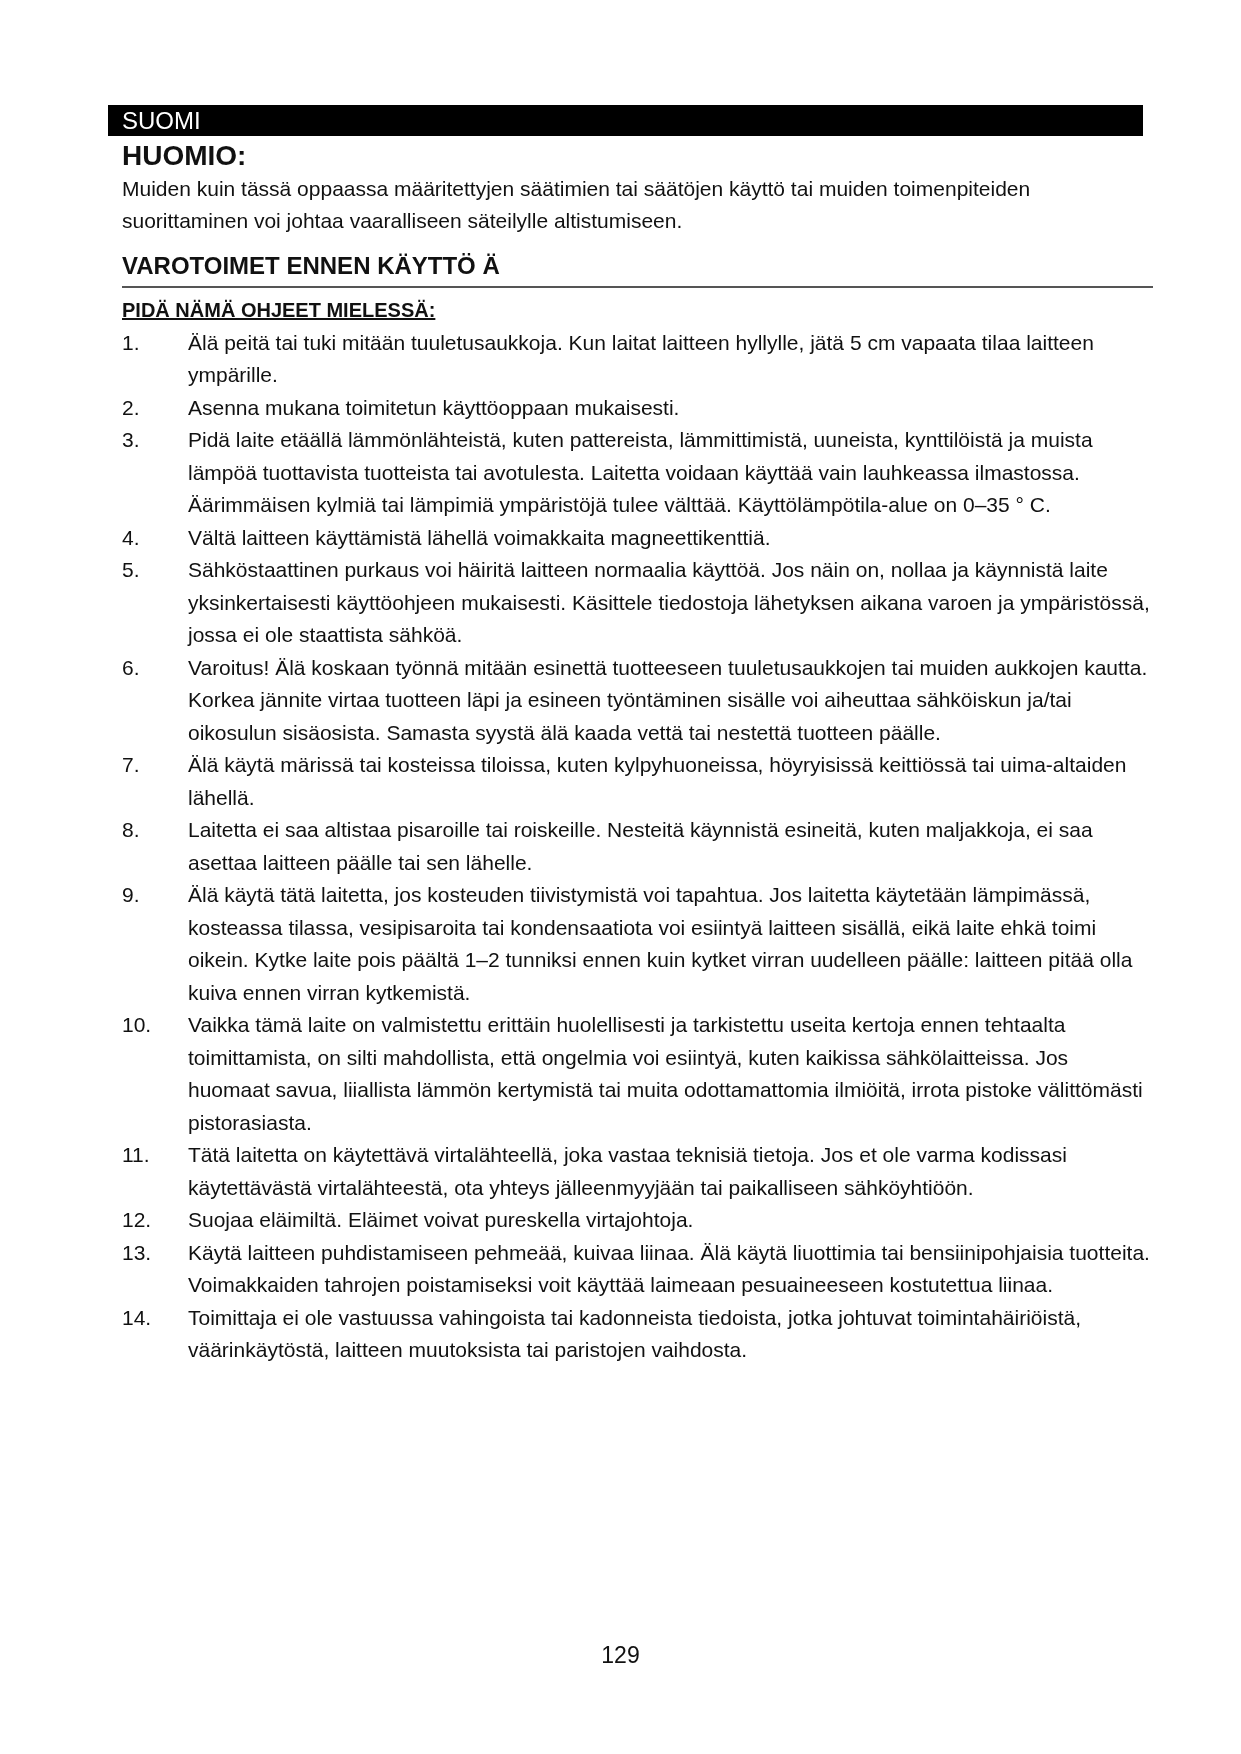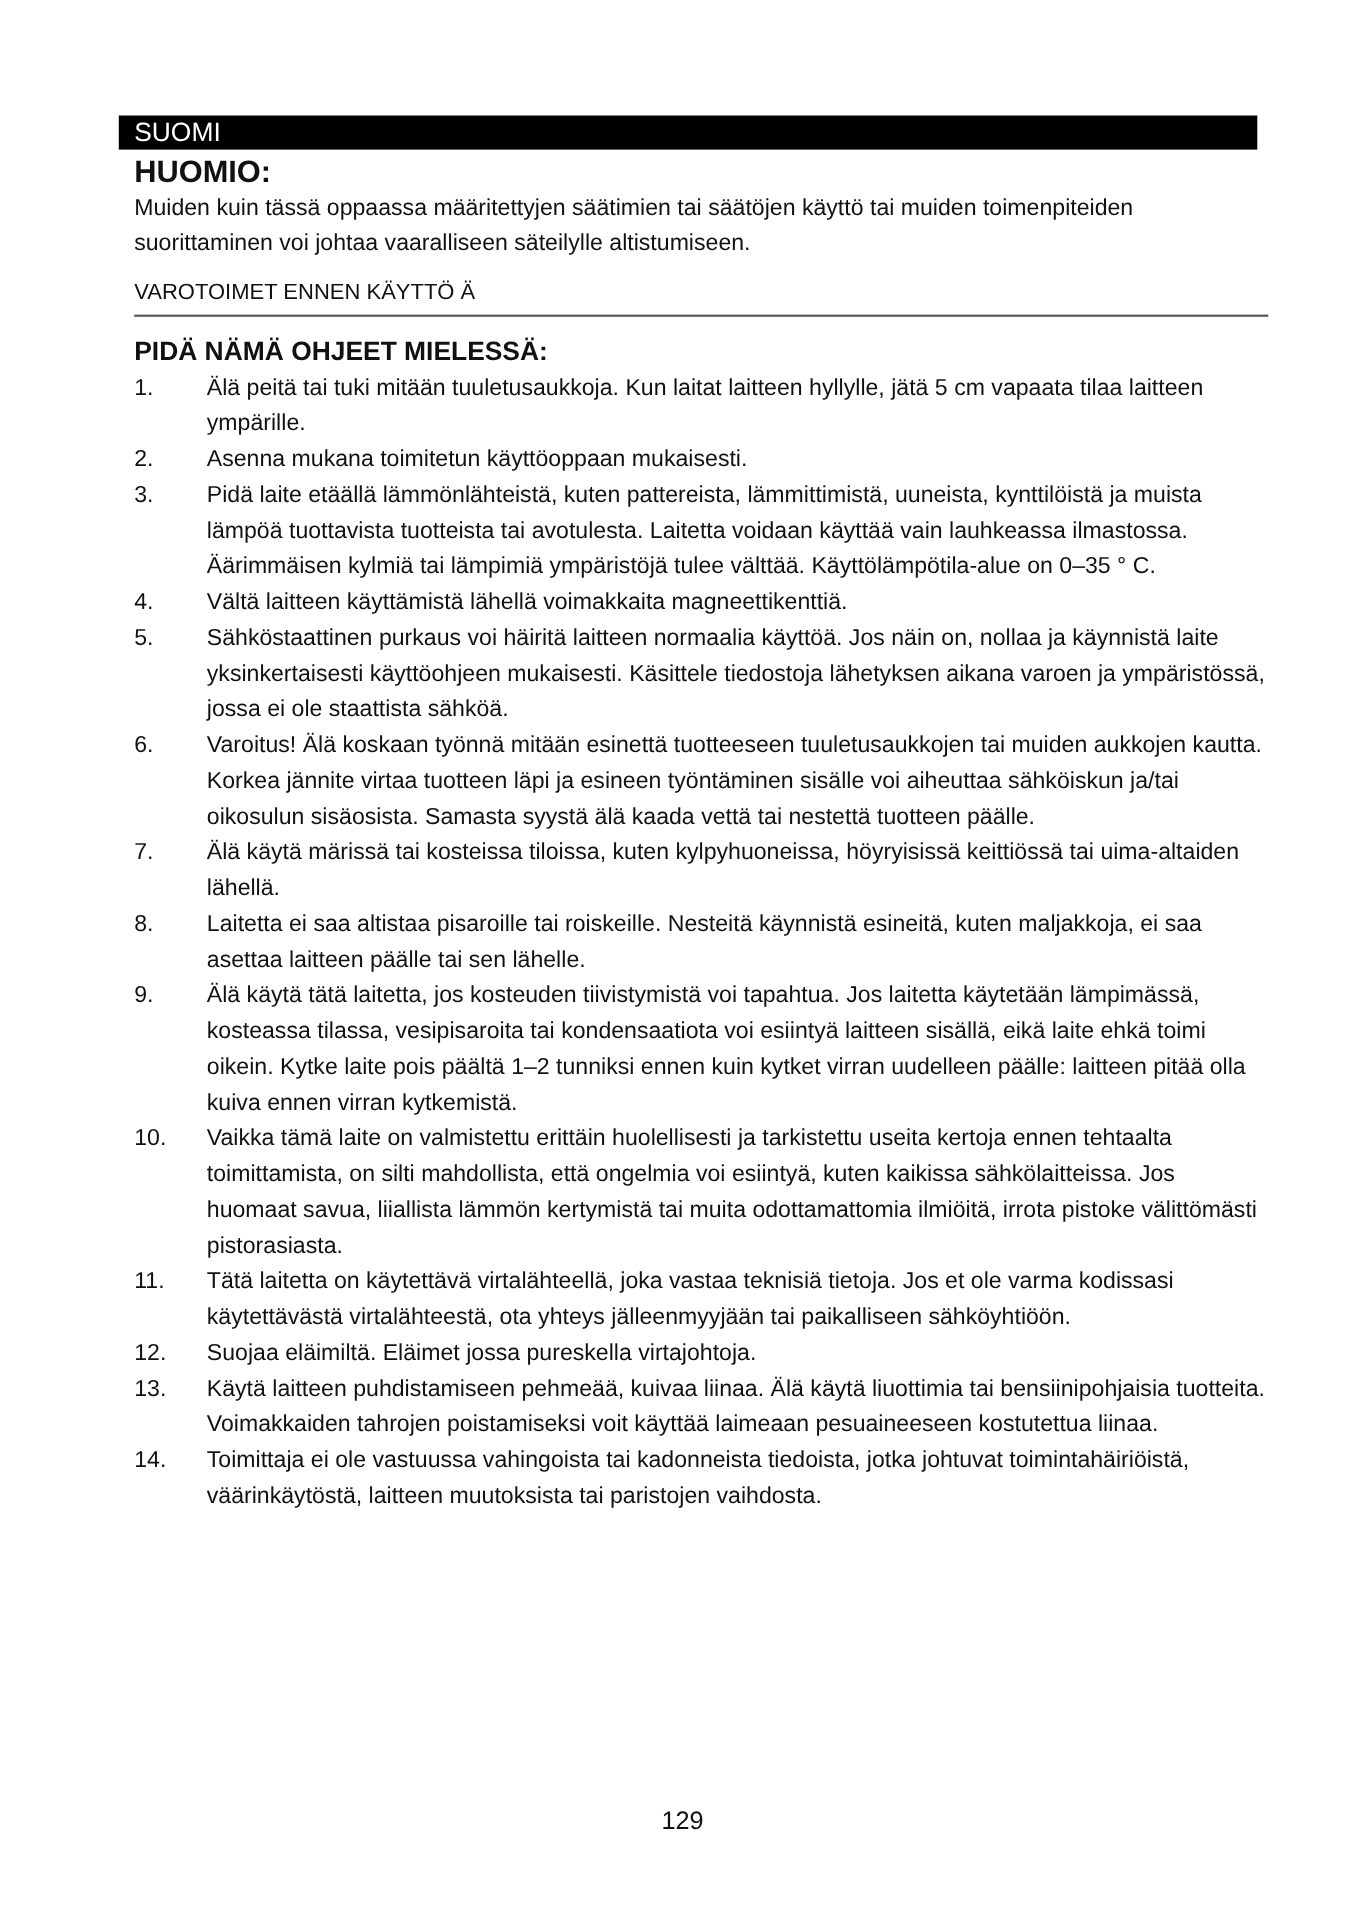--- a/index.html
+++ b/index.html
@@ -6,23 +6,23 @@
   body { width: 1241px; height: 1754px; position: relative; overflow: hidden;
          font-family: "Liberation Sans", sans-serif; color: #111; }
   .page { position: absolute; left: 0; top: 0; width: 1170px; height: 1754px; }
   .lang-bar { position: absolute; left: 108px; top: 105px; width: 1035px; height: 31px;
               background: #000; color: #fff; font-family: "Liberation Sans", sans-serif;
               font-size: 24px; line-height: 31px; padding-left: 14px; box-sizing: border-box; }
   .content { position: absolute; left: 122px; top: 140px; width: 1030px;
              font-family: "Liberation Sans", sans-serif; font-size: 21px; line-height: 32.5px; }
   .heading { font-weight: bold; font-size: 28px; }
   .notice-text { margin: 0; }
-  .section-title { margin-top: 12px; font-weight: normal; font-size: 20px; padding-bottom: 4px;
+  .section-title { margin-top: 12px; font-weight: bold; font-size: 24px; padding-bottom: 4px;
                    border-bottom: 2px solid #555; width: 1031px; margin-left: 0; }
-  .subhead { font-weight: bold; font-size: 24px; margin-top: 16px; }
+  .subhead { font-weight: bold; font-size: 20px; margin-top: 6px; text-decoration: underline; }
   ol.items { list-style: none; margin: 0; padding: 0; }
   ol.items li { position: relative; padding-left: 66px; margin-bottom: 0; }
   ol.items li .num { position: absolute; left: 0; top: 0; }
   .page-number { position: absolute; left: 0; width: 1241px; top: 1642px; text-align: center;
                  font-size: 23px; }
 </style>
 </head>
 <body>
 
 <div class="page">
@@ -42,20 +42,20 @@
         <li><span class="num">2.</span><span>Asenna mukana toimitetun käyttöoppaan mukaisesti.</span></li>
         <li><span class="num">3.</span><span>Pidä laite etäällä lämmönlähteistä, kuten pattereista, lämmittimistä, uuneista, kynttilöistä ja muista lämpöä tuottavista tuotteista tai avotulesta. Laitetta voidaan käyttää vain lauhkeassa ilmastossa. Äärimmäisen kylmiä tai lämpimiä ympäristöjä tulee välttää. Käyttölämpötila-alue on 0–35 ° C.</span></li>
         <li><span class="num">4.</span><span>Vältä laitteen käyttämistä lähellä voimakkaita magneettikenttiä.</span></li>
         <li><span class="num">5.</span><span>Sähköstaattinen purkaus voi häiritä laitteen normaalia käyttöä. Jos näin on, nollaa ja käynnistä laite yksinkertaisesti käyttöohjeen mukaisesti. Käsittele tiedostoja lähetyksen aikana varoen ja ympäristössä, jossa ei ole staattista sähköä.</span></li>
         <li><span class="num">6.</span><span>Varoitus! Älä koskaan työnnä mitään esinettä tuotteeseen tuuletusaukkojen tai muiden aukkojen kautta. Korkea jännite virtaa tuotteen läpi ja esineen työntäminen sisälle voi aiheuttaa sähköiskun ja/tai oikosulun sisäosista. Samasta syystä älä kaada vettä tai nestettä tuotteen päälle.</span></li>
         <li><span class="num">7.</span><span>Älä käytä märissä tai kosteissa tiloissa, kuten kylpyhuoneissa, höyryisissä keittiössä tai uima-altaiden lähellä.</span></li>
         <li><span class="num">8.</span><span>Laitetta ei saa altistaa pisaroille tai roiskeille. Nesteitä käynnistä esineitä, kuten maljakkoja, ei saa asettaa laitteen päälle tai sen lähelle.</span></li>
         <li><span class="num">9.</span><span>Älä käytä tätä laitetta, jos kosteuden tiivistymistä voi tapahtua. Jos laitetta käytetään lämpimässä, kosteassa tilassa, vesipisaroita tai kondensaatiota voi esiintyä laitteen sisällä, eikä laite ehkä toimi oikein. Kytke laite pois päältä 1–2 tunniksi ennen kuin kytket virran uudelleen päälle: laitteen pitää olla kuiva ennen virran kytkemistä.</span></li>
         <li><span class="num">10.</span><span>Vaikka tämä laite on valmistettu erittäin huolellisesti ja tarkistettu useita kertoja ennen tehtaalta toimittamista, on silti mahdollista, että ongelmia voi esiintyä, kuten kaikissa sähkölaitteissa. Jos huomaat savua, liiallista lämmön kertymistä tai muita odottamattomia ilmiöitä, irrota pistoke välittömästi pistorasiasta.</span></li>
         <li><span class="num">11.</span><span>Tätä laitetta on käytettävä virtalähteellä, joka vastaa teknisiä tietoja. Jos et ole varma kodissasi käytettävästä virtalähteestä, ota yhteys jälleenmyyjään tai paikalliseen sähköyhtiöön.</span></li>
-        <li><span class="num">12.</span><span>Suojaa eläimiltä. Eläimet jossa pureskella virtajohtoja.</span></li>
+        <li><span class="num">12.</span><span>Suojaa eläimiltä. Eläimet voivat pureskella virtajohtoja.</span></li>
         <li><span class="num">13.</span><span>Käytä laitteen puhdistamiseen pehmeää, kuivaa liinaa. Älä käytä liuottimia tai bensiinipohjaisia tuotteita. Voimakkaiden tahrojen poistamiseksi voit käyttää laimeaan pesuaineeseen kostutettua liinaa.</span></li>
         <li><span class="num">14.</span><span>Toimittaja ei ole vastuussa vahingoista tai kadonneista tiedoista, jotka johtuvat toimintahäiriöistä, väärinkäytöstä, laitteen muutoksista tai paristojen vaihdosta.</span></li>
       </ol>
   </div>
 
   <div class="page-number">129</div>
 </div>
 
 </body></html>

